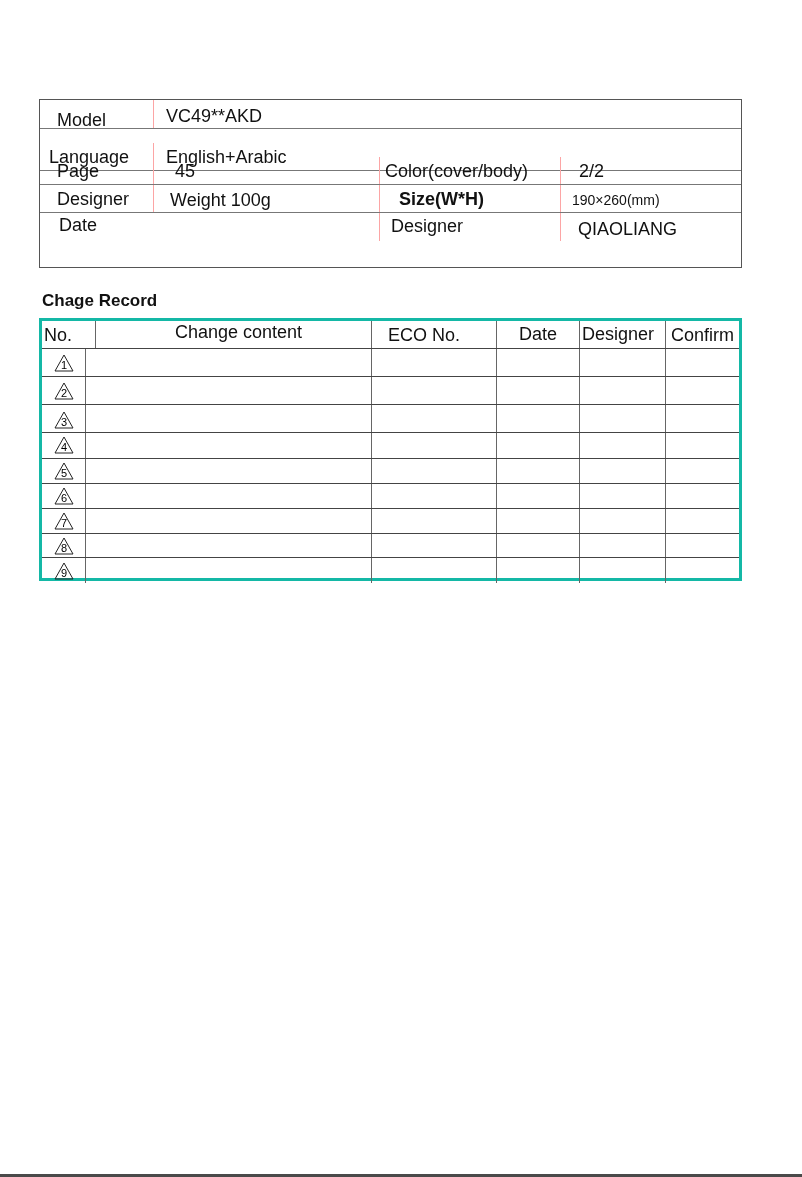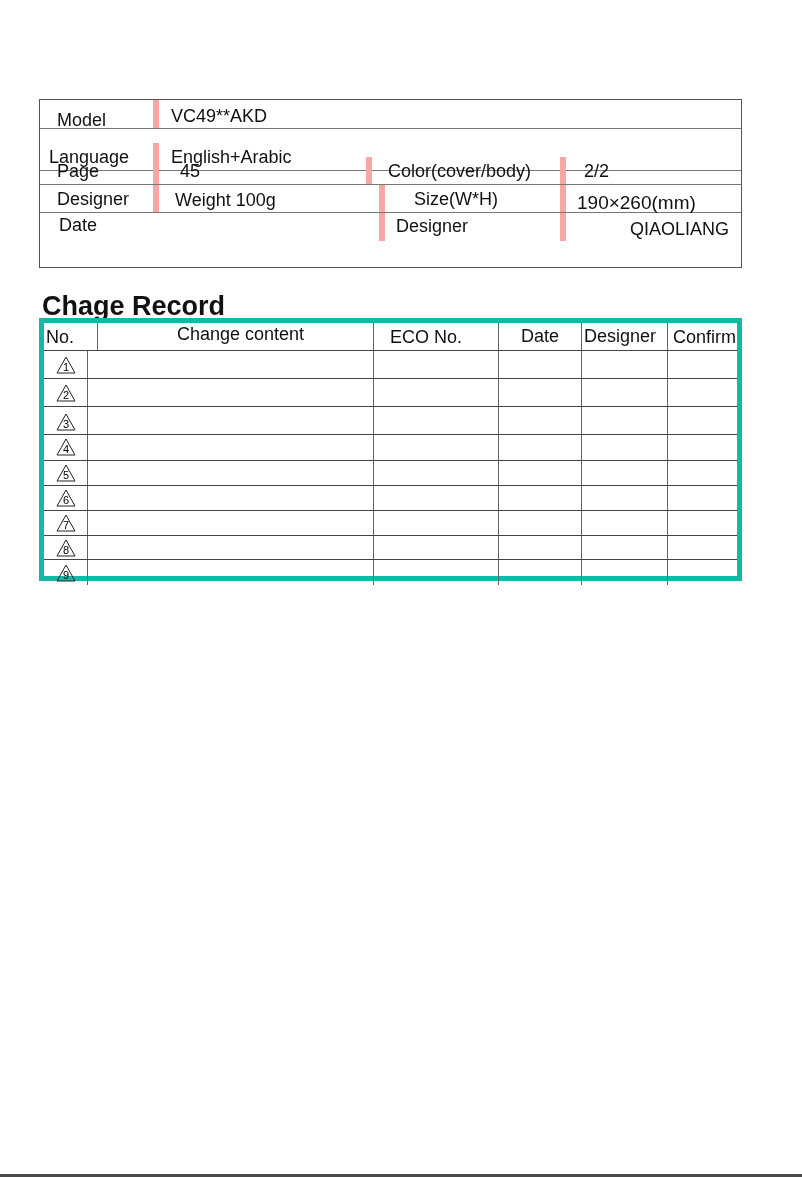--- a/index.html
+++ b/index.html
@@ -4,24 +4,24 @@
   <style>
     html, body { margin:0; padding:0; background:#ffffff; }
     body { width:802px; height:1177px; position:relative; overflow:hidden;
            font-family:"Liberation Sans", sans-serif; color:#111; }
     .spec { position:absolute; left:39px; top:99px; width:703px; height:169px;
             border:1px solid #555; box-sizing:border-box; }
     .spec .row { position:absolute; left:0; right:0; border-bottom:1px solid #777; box-sizing:border-box; }
     .spec .row:last-child { border-bottom:none; }
     .cell { position:absolute; top:0; bottom:0; box-sizing:border-box; font-size:18px;
             white-space:nowrap; overflow:visible; }
-    .vline { border-left:6px solid #fca5a5; }
-    .title { position:absolute; left:42px; top:291px; font-size:27px; font-weight:bold; }
+    .vline { border-left:1px solid #fca5a5; }
+    .title { position:absolute; left:42px; top:291px; font-size:17px; font-weight:bold; }
     .chg { position:absolute; left:39px; top:318px; width:703px; height:263px;
-           border:5px solid #14b8a6; box-sizing:border-box; }
+           border:3px solid #14b8a6; box-sizing:border-box; }
     .chg .r { position:absolute; left:0; right:0; border-bottom:1px solid #444; box-sizing:border-box; }
     .chg .r.last { border-bottom:none; }
     .chg .c { position:absolute; top:0; bottom:0; box-sizing:border-box; border-left:1px solid #666; }
     .chg .c.first { border-left:none; }
     .hdr { font-size:18px; white-space:nowrap; }
     .tri { position:absolute; left:12px; width:20px; height:18px; }
     .bottom-line { position:absolute; left:0; right:0; top:1174px; height:3px; background:#4a4a4a; }
   </style>
 </head>
 <body>
@@ -31,33 +31,33 @@
     <div class="cell" style="left:17px;top:10px;">Model</div>
     <div class="cell vline" style="left:113px;right:0;padding-left:12px;padding-top:6px;">VC49**AKD</div>
   </div>
   <div class="row" style="top:29px;height:28px;margin-top:14px;">
     <div class="cell" style="left:9px;top:4px;">Language</div>
     <div class="cell vline" style="left:113px;right:0;padding-left:12px;padding-top:4px;">English+Arabic</div>
   </div>
   <div class="row" style="top:57px;height:28px;">
     <div class="cell" style="left:17px;top:4px;">Page</div>
     <div class="cell vline" style="left:113px;width:226px;padding-left:21px;padding-top:4px;">45</div>
-    <div class="cell vline" style="left:326px;width:181px;padding-left:16px;padding-top:4px;">Color(cover/body)</div>
+    <div class="cell vline" style="left:339px;width:181px;padding-left:5px;padding-top:4px;">Color(cover/body)</div>
     <div class="cell vline" style="left:520px;right:0;padding-left:18px;padding-top:4px;">2/2</div>
   </div>
   <div class="row" style="top:85px;height:28px;">
     <div class="cell" style="left:17px;top:4px;">Designer</div>
     <div class="cell vline" style="left:113px;width:226px;padding-left:16px;padding-top:5px;">Weight 100g</div>
-    <div class="cell vline" style="left:339px;width:181px;padding-left:29px;padding-top:4px;">Size(W*H)</div>
-    <div class="cell vline" style="left:520px;right:0;padding-left:11px;padding-top:7px;font-size:19px;">190×260(mm)</div>
+    <div class="cell vline" style="left:339px;width:181px;padding-left:19px;padding-top:4px;font-weight:bold;">Size(W*H)</div>
+    <div class="cell vline" style="left:520px;right:0;padding-left:11px;padding-top:7px;font-size:14px;">190×260(mm)</div>
   </div>
   <div class="row" style="top:113px;height:28px;">
     <div class="cell" style="left:19px;top:2px;">Date</div>
     <div class="cell vline" style="left:339px;width:181px;padding-left:11px;padding-top:3px;">Designer</div>
-    <div class="cell vline" style="left:520px;right:12px;padding-left:17px;padding-top:6px;text-align:right;">QIAOLIANG</div>
+    <div class="cell vline" style="left:520px;right:0;padding-left:17px;padding-top:6px;">QIAOLIANG</div>
   </div>
 </div>
 
 <div class="title">Chage Record</div>
 
 <div class="chg">
   <div class="r" style="top:0;height:28px;">
     <div class="c first hdr" style="left:0;width:43px;padding:4px 0 0 2px;">No.</div>
     <div class="c hdr" style="left:53px;width:286px;text-align:center;padding-top:1px;">Change content</div>
     <div class="c hdr" style="left:329px;width:125px;padding:4px 0 0 16px;">ECO No.</div>

